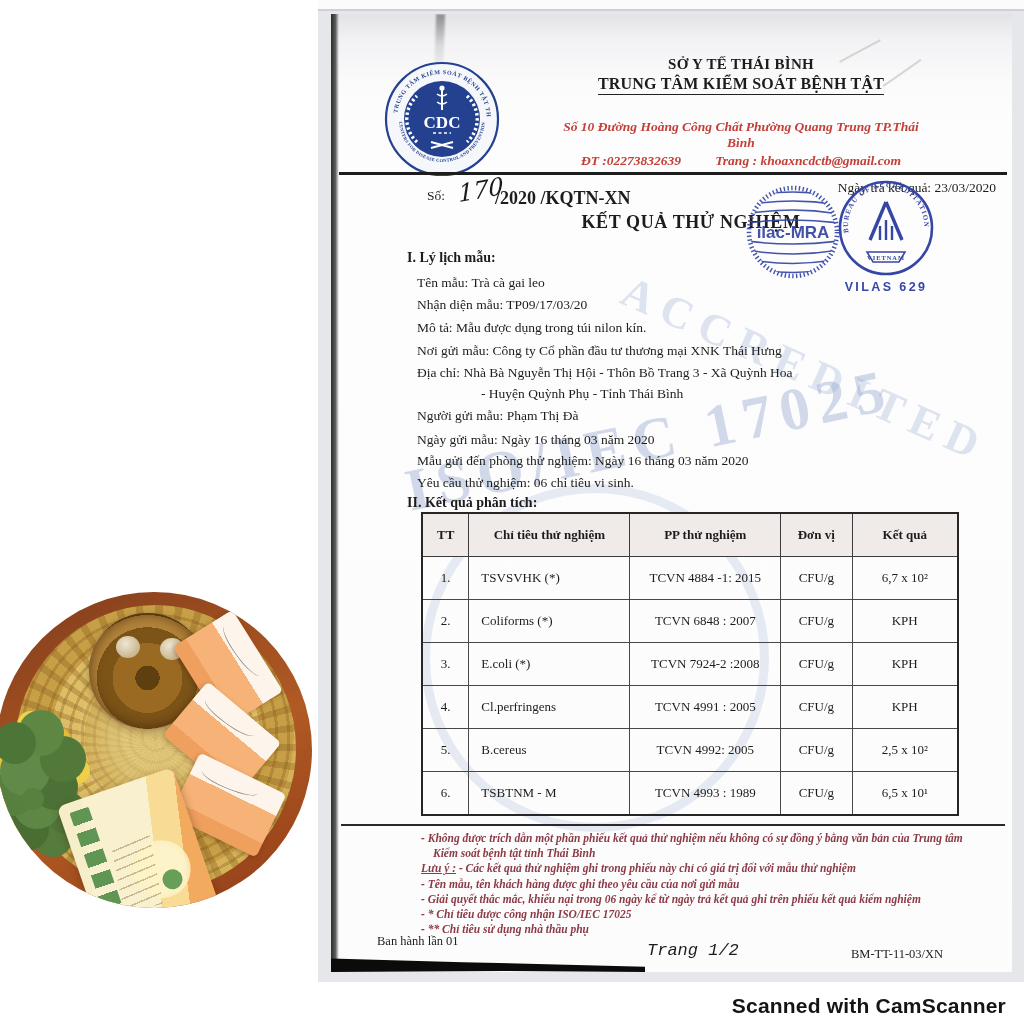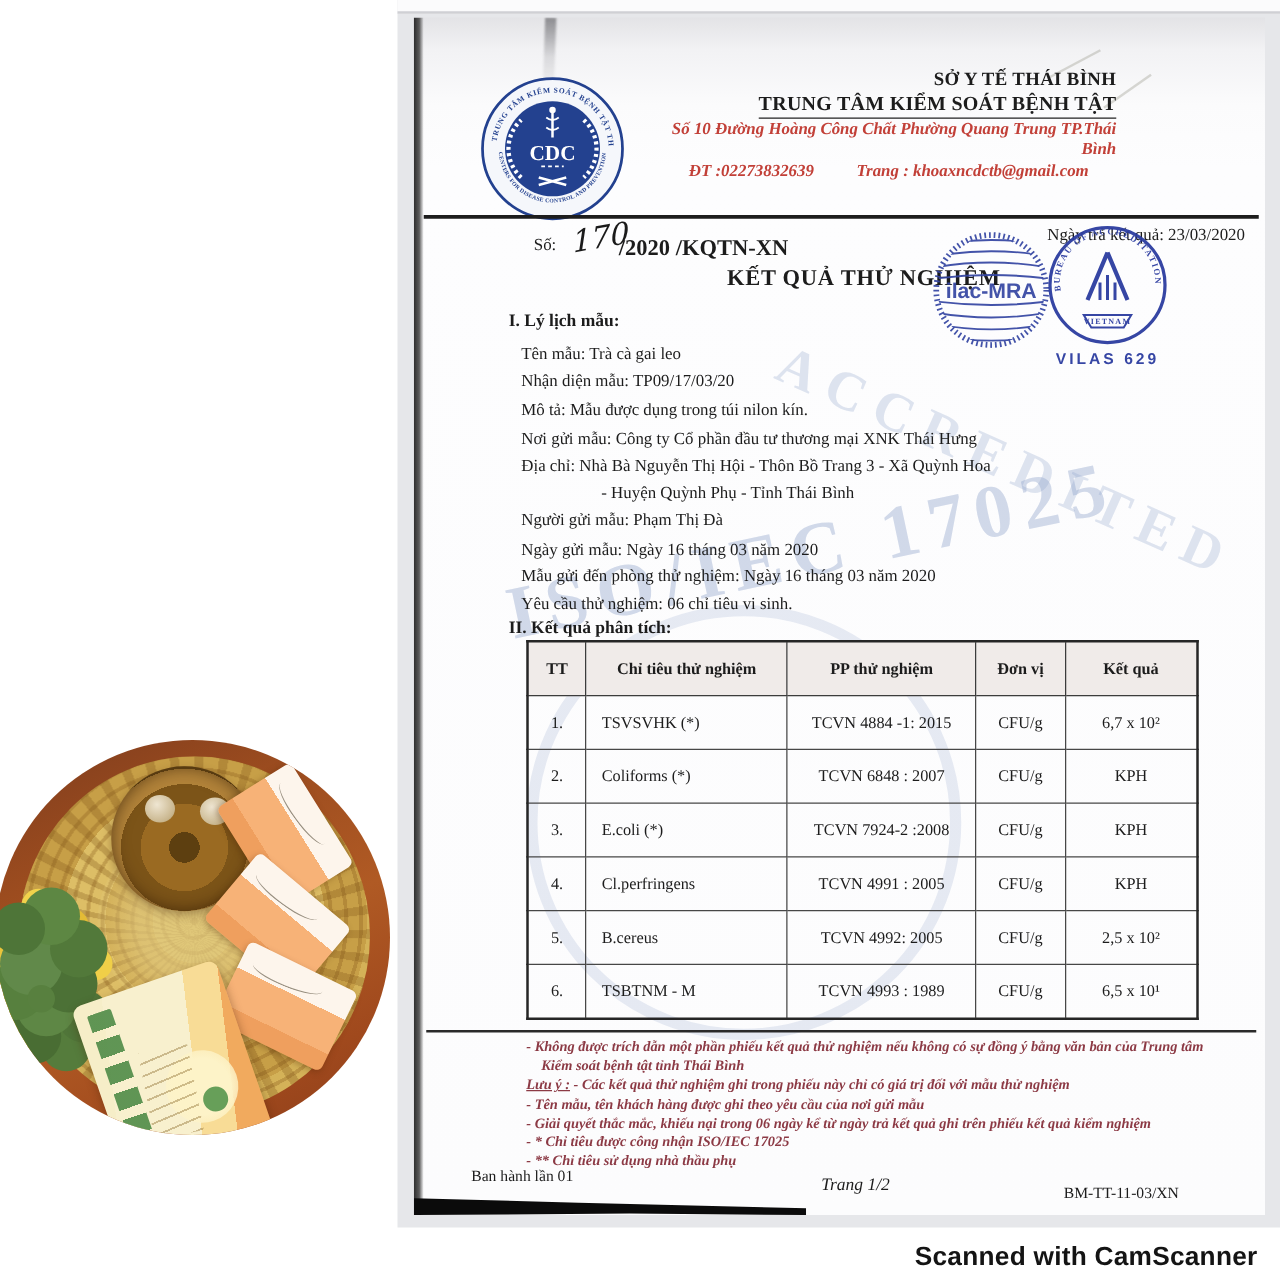--- a/index.html
+++ b/index.html
@@ -27,28 +27,28 @@
   
   .wm-text{position:absolute;left:70px;top:392px;font-size:60px;font-weight:bold;letter-spacing:8px;
         color:rgba(148,168,205,.42);transform:rotate(-12deg);white-space:nowrap;}
   .wm-text2{position:absolute;left:276px;top:330px;font-size:44px;font-weight:bold;letter-spacing:10px;
         color:rgba(150,170,205,.30);transform:rotate(24deg);white-space:nowrap;}
   .wm-circle{position:absolute;left:90px;top:470px;width:330px;height:330px;border-radius:50%;
         border:9px solid rgba(150,170,205,.22);}
 
   
   .logo-cdc{position:absolute;left:52px;top:46px;width:118px;height:118px;}
-  .head-block{position:absolute;left:198px;top:42px;width:364px;text-align:right;}
+  .head-block{position:absolute;left:228px;top:42px;width:364px;text-align:center;}
   .head-dept{font-size:15px;font-weight:bold;letter-spacing:.3px;}
   .head-center{font-size:16px;font-weight:bold;letter-spacing:.2px;display:inline-block;
         border-bottom:1.6px solid #222;padding-bottom:1px;margin-top:2px;}
   .head-red{color:#c24038;font-style:italic;font-weight:bold;font-size:13.5px;margin-top:3px;}
   .head-red-row{color:#c24038;font-style:italic;font-weight:bold;font-size:13.5px;margin-top:2px;
         display:flex;justify-content:center;gap:34px;}
-  .head-addr{margin-top:0;font-style:italic;}
+  .head-addr{margin-top:24px;font-style:italic;}
   .head-rule{position:absolute;left:8px;top:158px;width:668px;height:2.5px;background:#1d1d1d;}
 
   
   .so-line{position:absolute;left:96px;top:174px;font-size:13.5px;}
   .so-number{position:absolute;left:127px;top:162px;font-size:24px;font-style:italic;
         font-family:"DejaVu Serif",serif;transform:rotate(-10deg) skewX(-8deg);color:#1a1a1a;}
   .so-suffix{position:absolute;left:164px;top:174px;font-size:18px;font-weight:bold;}
   .date-line{position:absolute;right:16px;top:166px;font-size:13.5px;}
 
   
@@ -72,21 +72,21 @@
 
   
   .notes-rule{position:absolute;left:10px;top:810px;width:664px;height:1.6px;background:#2a2a2a;}
   .notes{position:absolute;left:90px;top:817px;width:556px;color:#8c3a45;font-style:italic;
         font-size:11.5px;line-height:1.32;font-weight:bold;}
   .notes .lbl{text-decoration:underline;}
   .notes div{padding-left:12px;text-indent:-12px;}
 
   
   .foot-issue{position:absolute;left:46px;top:920px;font-size:12.5px;}
-  .foot-page{position:absolute;left:326px;top:927px;font-size:14px;font-style:italic;}
+  .foot-page{position:absolute;left:316px;top:927px;font-size:17px;font-style:italic;font-family:Liberation Mono, monospace;}
   .foot-code{position:absolute;left:520px;top:933px;font-size:12.5px;}
 
   
   .camscanner{position:absolute;right:18px;top:994px;font-family:"Liberation Sans",sans-serif;
         font-weight:bold;font-size:21px;color:#141414;letter-spacing:.2px;}
 
   
   .photo{position:absolute;left:-4px;top:592px;width:316px;height:316px;border-radius:50%;overflow:hidden;
         background:linear-gradient(155deg,#7e3c1d 0%,#9c4c1f 28%,#b05a24 55%,#a0491d 80%,#8d3e1a 100%);}
   .doily{position:absolute;left:6%;top:4%;width:89%;height:91%;border-radius:50%;

